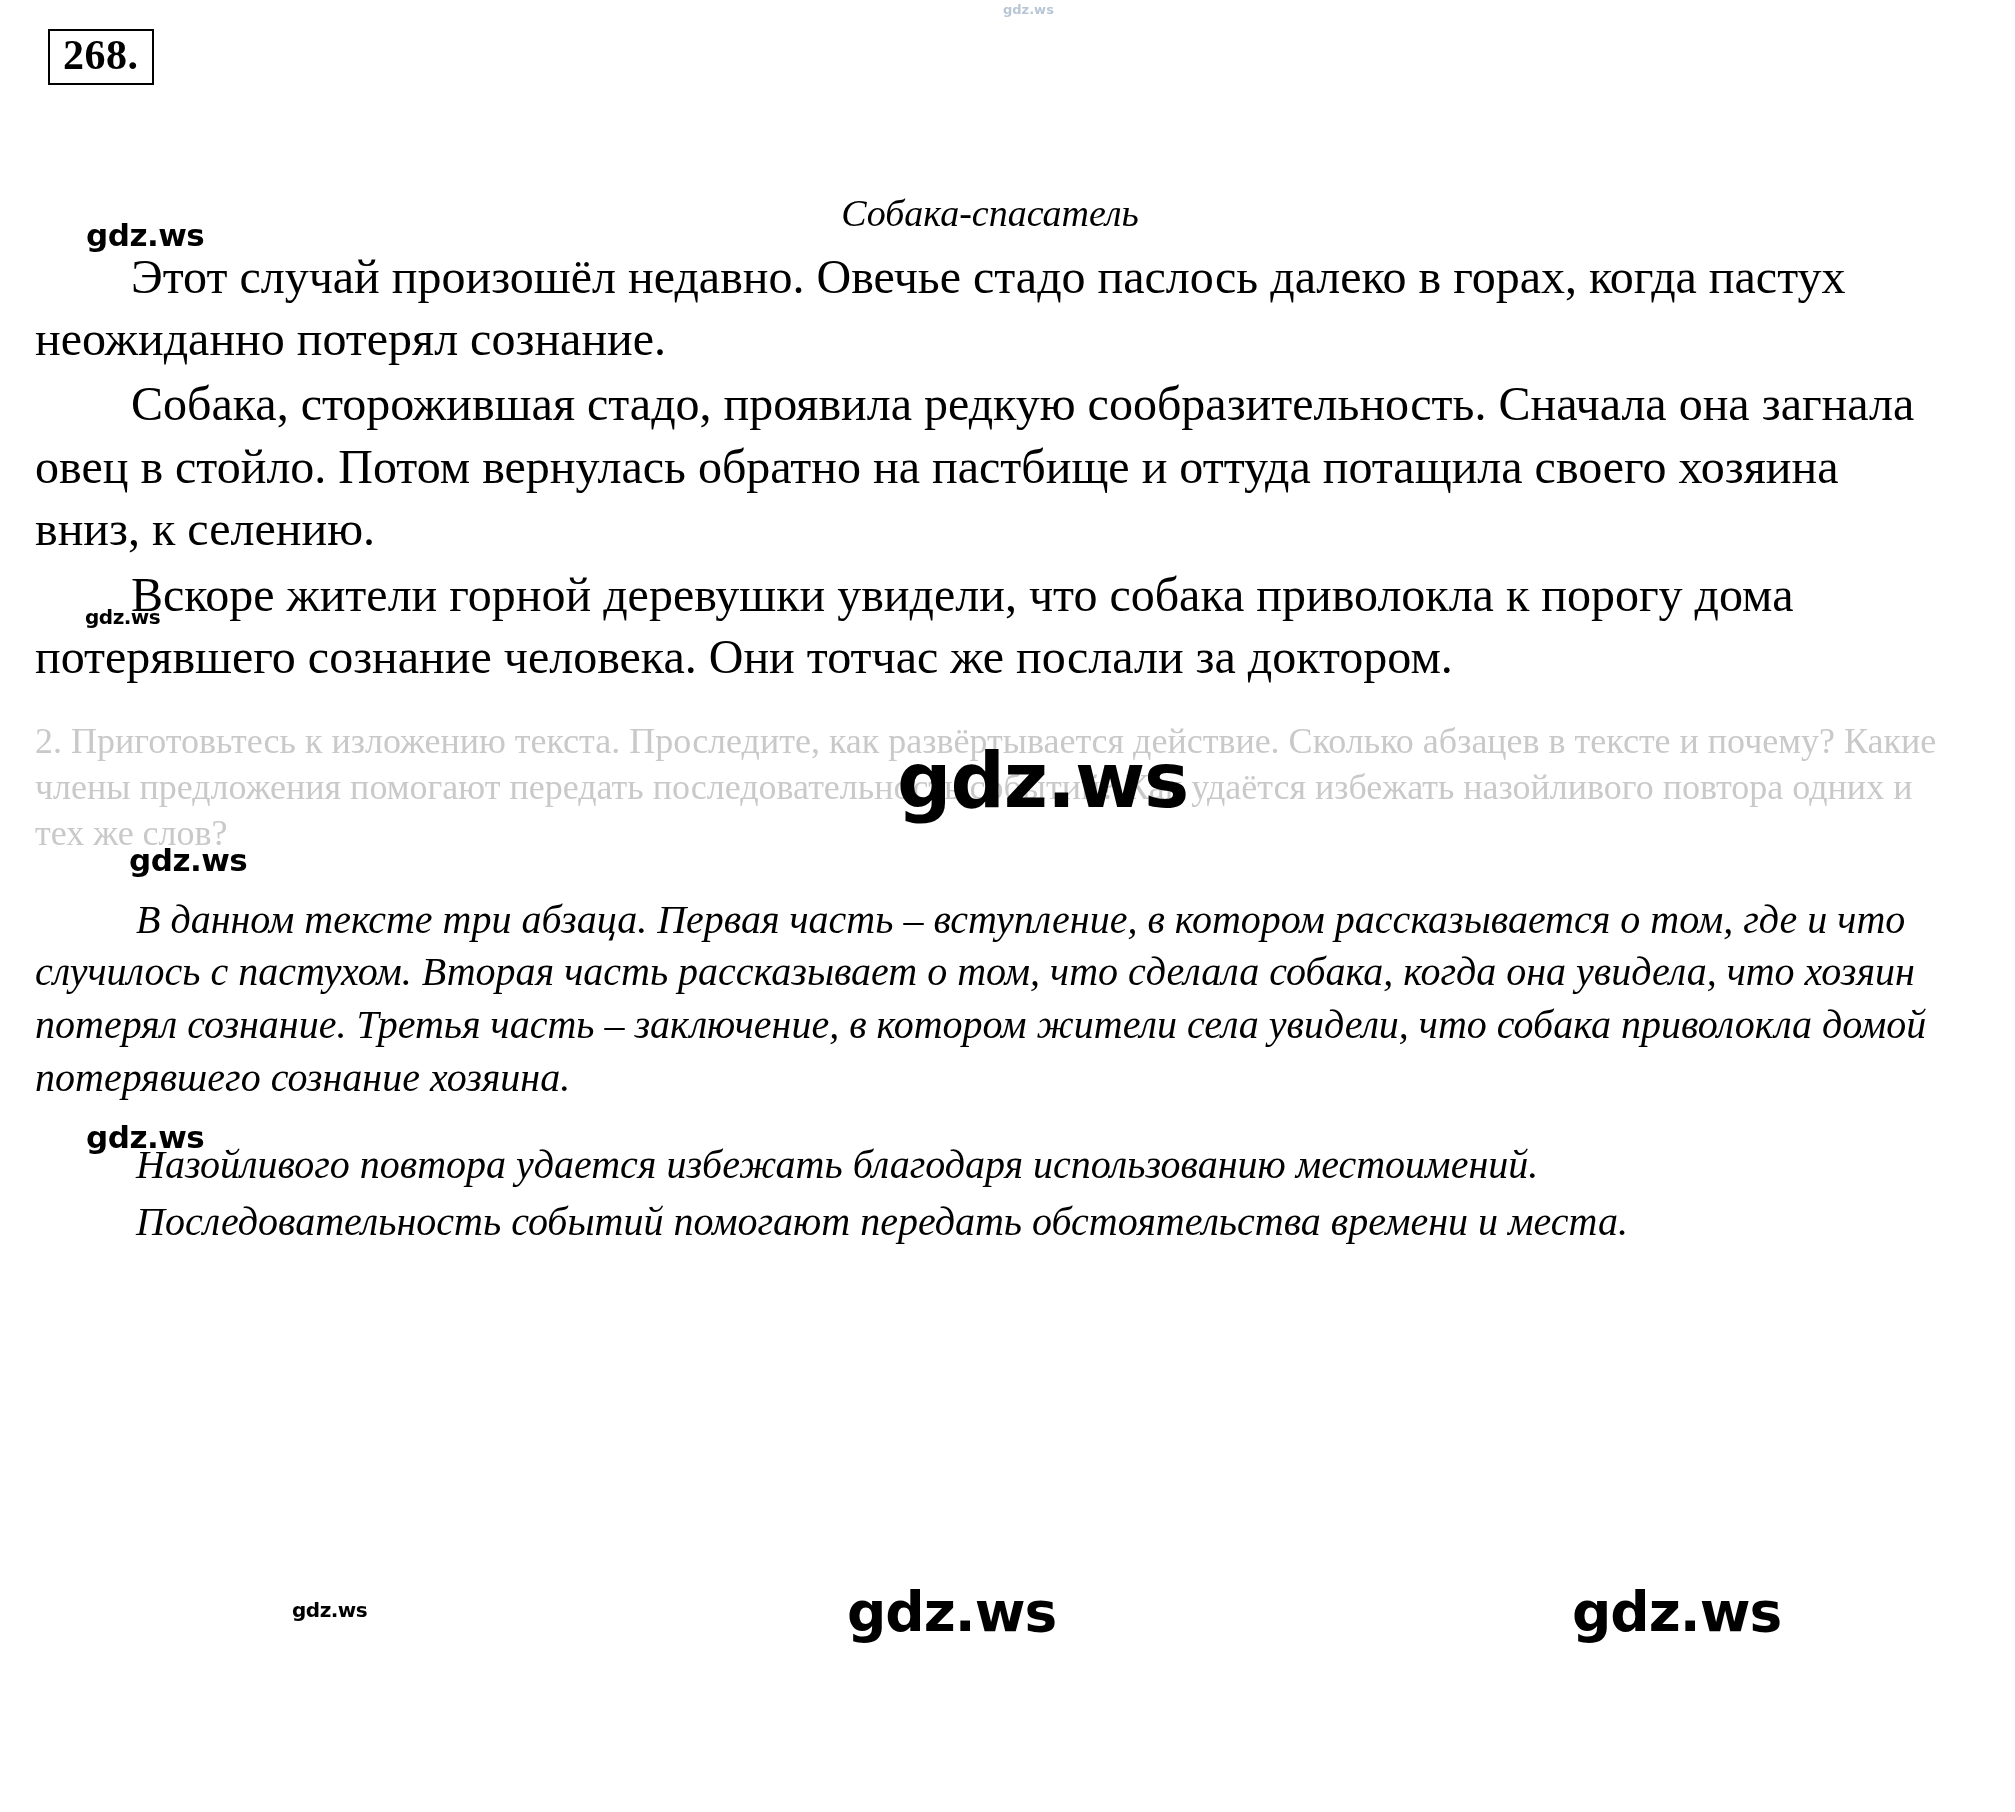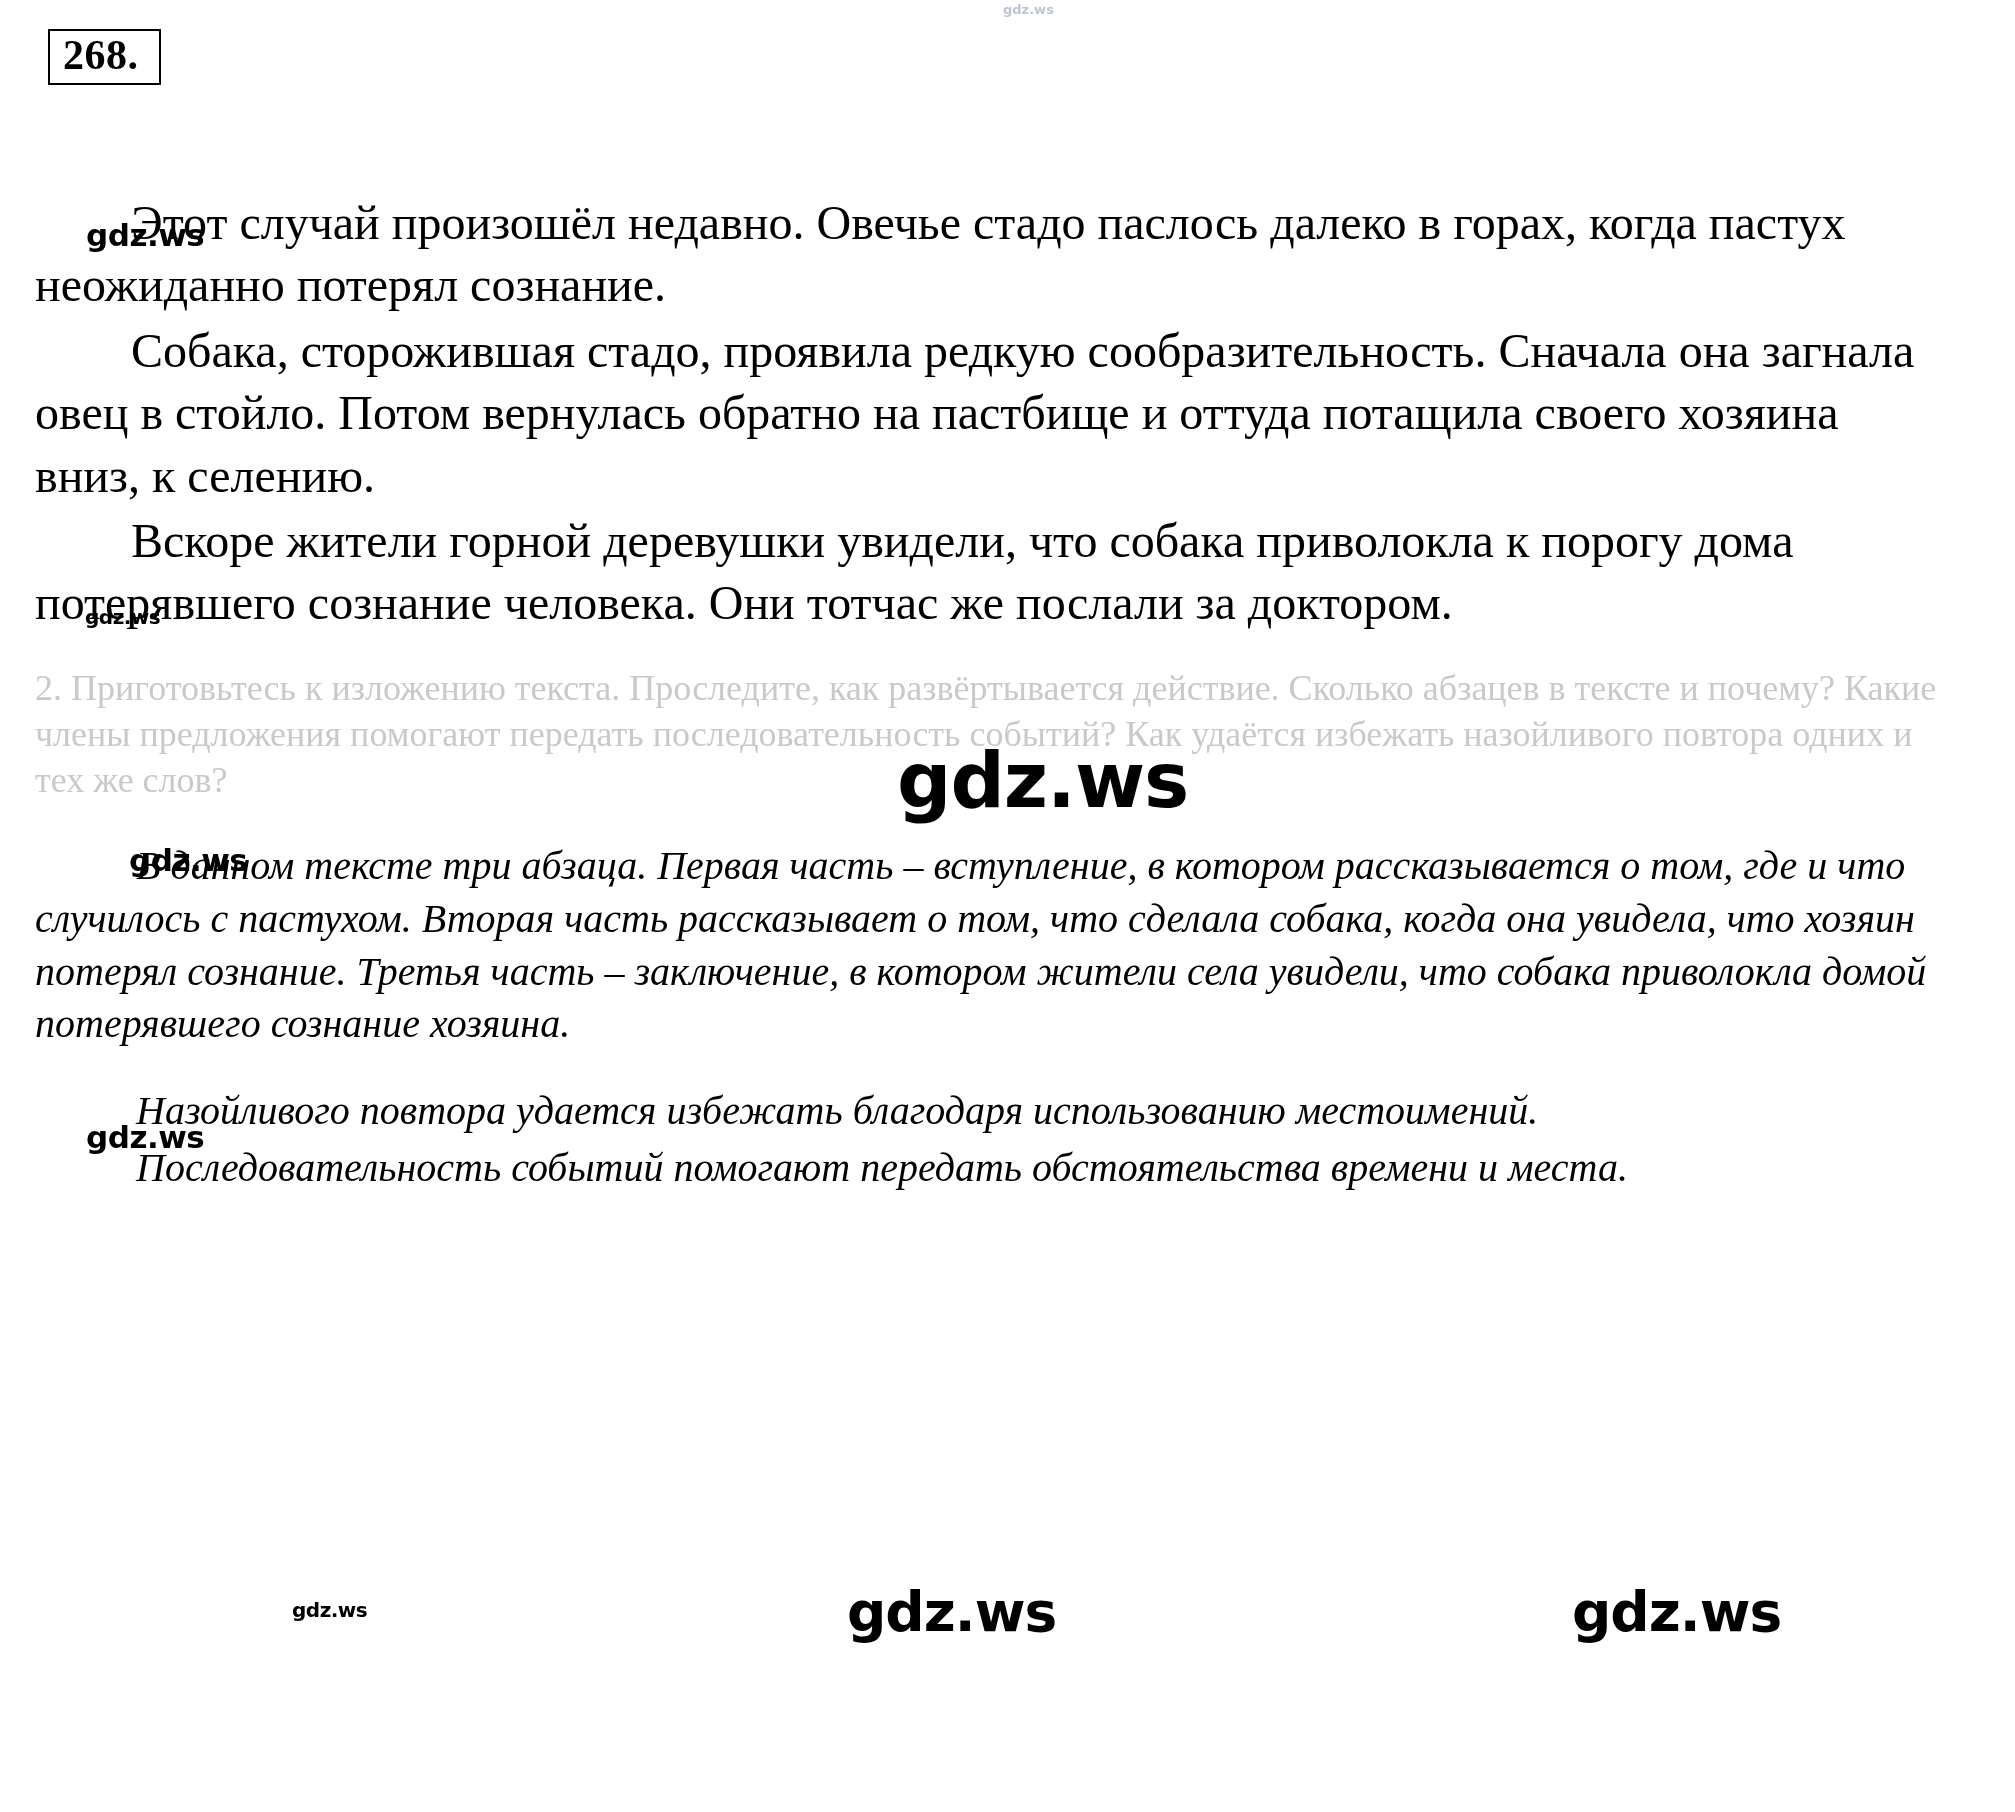--- a/index.html
+++ b/index.html
@@ -24,21 +24,21 @@
     box-sizing: border-box;
     padding: 0;
   }
 
   
   .ex-number {
     position: absolute;
     left: 48px;
     top: 29px;
     border: 2px solid #000;
-    padding: 3px 20px 7px 13px;
+    padding: 3px 13px 7px 13px;
     font-family: "Liberation Serif", serif;
     font-weight: bold;
     font-size: 42px;
     line-height: 1;
     letter-spacing: 0.5px;
   }
 
   
   .content {
     position: absolute;
@@ -112,20 +112,21 @@
 </style>
 </head>
 <body>
 
 <div class="page">
 
   <div class="ex-number">268.</div>
 
   <div class="content">
 
+    <div class="title">Собака-спасатель</div>
 
     <p class="body-par">Этот случай произошёл недавно. Овечье стадо паслось далеко в горах, когда пастух неожиданно потерял сознание.</p>
     <p class="body-par">Собака, сторожившая стадо, проявила редкую сообразительность. Сначала она загнала овец в стойло. Потом вернулась обратно на пастбище и оттуда потащила своего хозяина вниз, к селению.</p>
     <p class="body-par">Вскоре жители горной деревушки увидели, что собака приволокла к порогу дома потерявшего сознание человека. Они тотчас же послали за доктором.</p>
 
     <div class="task-block">
       <p class="task">2. Приготовьтесь к изложению текста. Проследите, как развёртывается действие. Сколько абзацев в тексте и почему? Какие члены предложения помогают передать последовательность событий? Как удаётся избежать назойливого повтора одних и тех же слов?</p>
     </div>
 
     <div class="answer-block">

